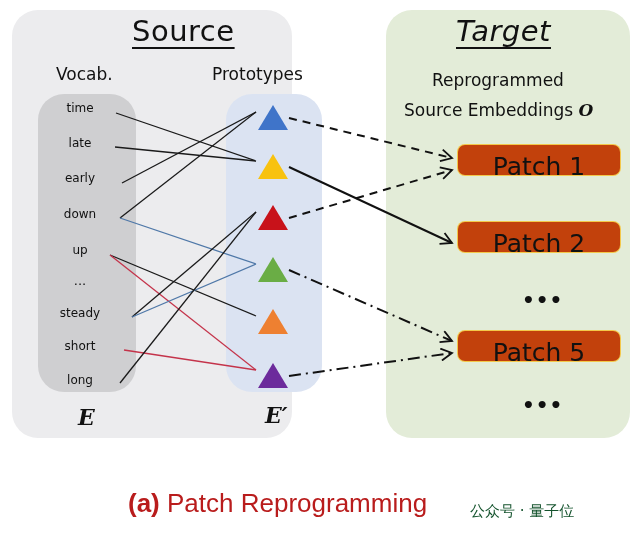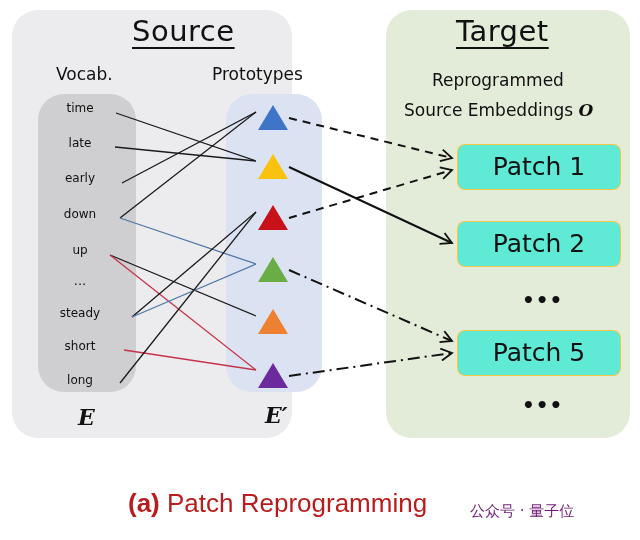--- a/index.html
+++ b/index.html
@@ -10,40 +10,40 @@
   .panel { position: absolute; border-radius: 26px; }
   #source-panel { left: 12px; top: 10px; width: 280px; height: 428px; background: #ececee; }
   #target-panel { left: 386px; top: 10px; width: 244px; height: 428px; background: #e3ecd8; }
   #vocab-box { position: absolute; left: 38px; top: 94px; width: 98px; height: 298px; background: #cfcfd1; border-radius: 26px; }
   #proto-box { position: absolute; left: 226px; top: 94px; width: 96px; height: 298px; background: #dbe3f2; border-radius: 26px; }
   .title {
     position: absolute; font-size: 29px; text-decoration: underline; text-underline-offset: 6px;
     text-decoration-thickness: 2px; font-family: "DejaVu Sans", sans-serif; letter-spacing: 0.5px;
   }
   #source-title { left: 132px; top: 14px; }
-  #target-title { left: 456px; top: 14px; }
+  #target-title { left: 456px; top: 14px; font-style: italic; }
   .head { position: absolute; font-size: 17px; }
   #vocab-head { left: 56px; top: 64px; }
   #proto-head { left: 212px; top: 64px; }
   #target-sub1 { left: 432px; top: 70px; font-size: 17px; }
   #target-sub2 { left: 404px; top: 100px; font-size: 17px; }
   .word { position: absolute; font-size: 12px; width: 98px; text-align: center; left: 31px; }
   .sym { position: absolute; font-family: "DejaVu Serif", serif; font-weight: bold; font-style: italic; font-size: 22px; }
   #E-label { left: 78px; top: 404px; }
   #Ep-label { left: 265px; top: 402px; }
   .patch {
-    position: absolute; left: 458px; width: 162px; height: 44px; background: #5eead4;
+    position: absolute; left: 458px; width: 162px; height: 30px; background: #c2410c;
     border-radius: 7px; font-size: 25px; text-align: center; line-height: 44px; color: #111;
     box-shadow: 0 0 0 1px #f3c84a;
   }
   .dots { position: absolute; font-size: 20px; font-weight: bold; left: 522px; letter-spacing: 1px; }
   #diagram-svg { position: absolute; left: 0; top: 0; }
   #caption { position: absolute; left: 128px; top: 488px; font-size: 26px; font-family: "Liberation Sans", sans-serif; color: #b91c1c; }
   #caption b { font-weight: bold; }
-  #watermark { position: absolute; left: 470px; top: 502px; font-size: 15px; color: #701a75; font-family: "DejaVu Sans", sans-serif; }
+  #watermark { position: absolute; left: 470px; top: 502px; font-size: 15px; color: #14532d; font-family: "DejaVu Sans", sans-serif; }
 </style>
 </head>
 <body>
 
 <div class="panel" id="source-panel"></div>
 <div class="panel" id="target-panel"></div>
 <div id="vocab-box"></div>
 <div id="proto-box"></div>
 
 <div class="title" id="source-title">Source</div>

